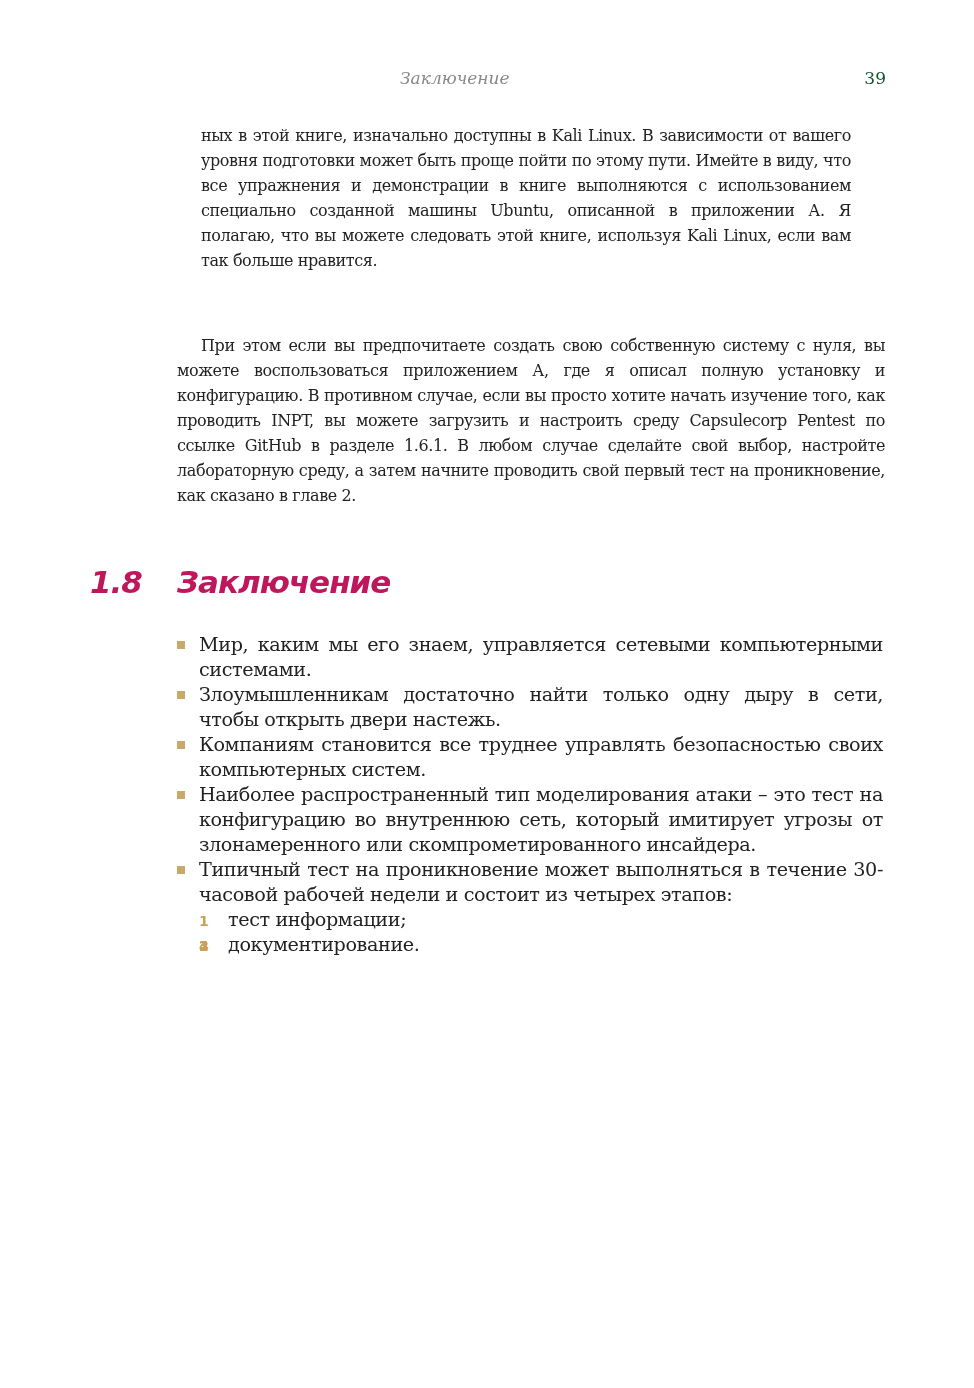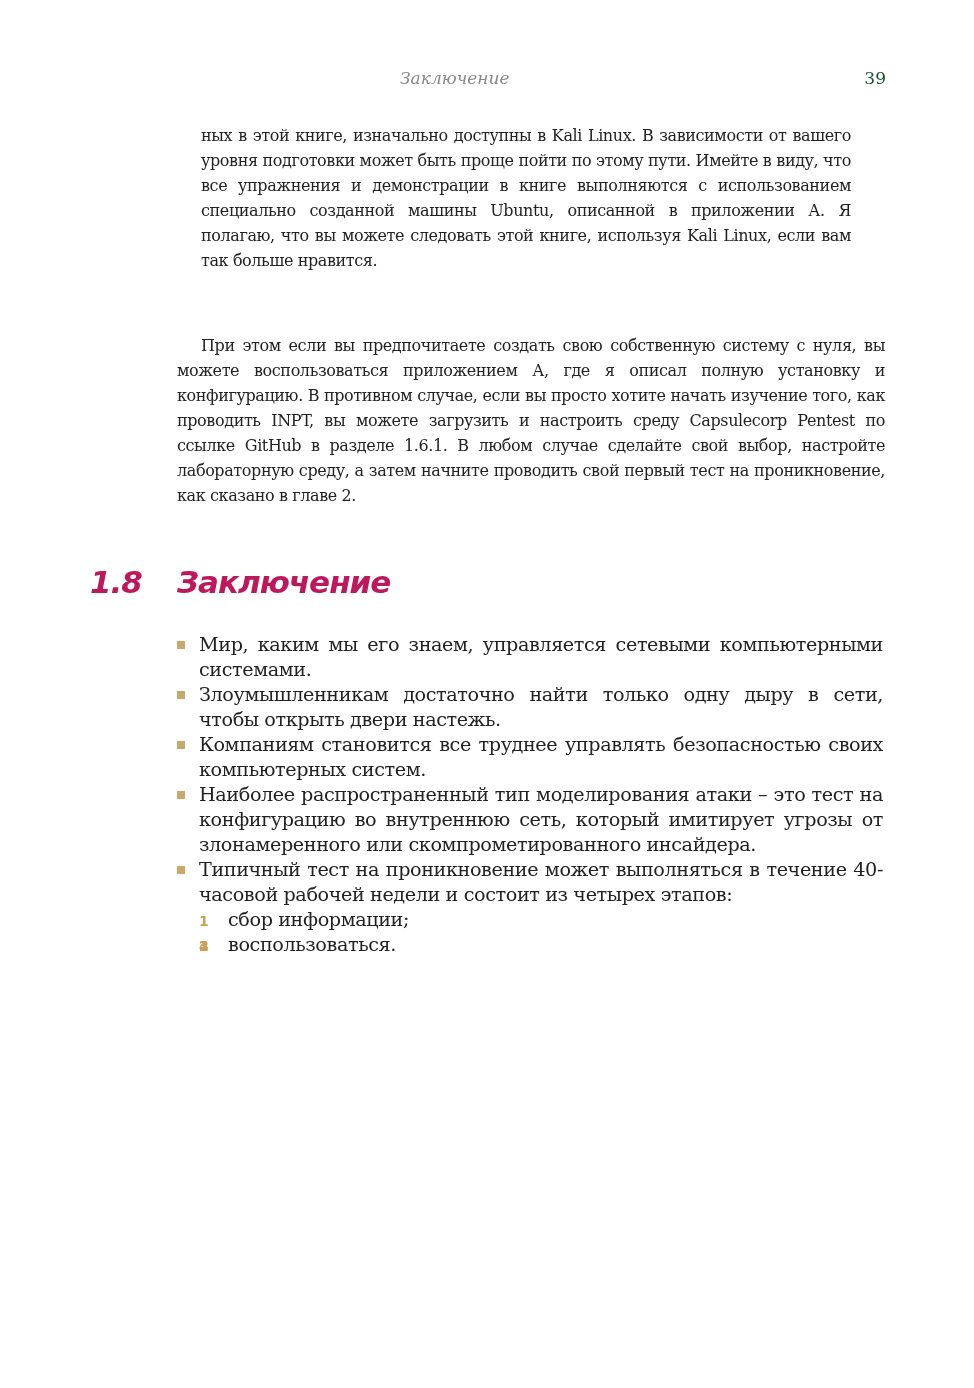--- a/index.html
+++ b/index.html
@@ -29,21 +29,21 @@
 
 <div class="heading">
 <span class="num">1.8</span><span>Заключение</span>
 </div>
 
 <ul class="bullets">
 <li><span class="bullet"></span><span>Мир, каким мы его знаем, управляется сетевыми компьютерными системами.</span></li>
 <li><span class="bullet"></span><span>Злоумышленникам достаточно найти только одну дыру в сети, чтобы открыть двери настежь.</span></li>
 <li><span class="bullet"></span><span>Компаниям становится все труднее управлять безопасностью своих компьютерных систем.</span></li>
 <li><span class="bullet"></span><span>Наиболее распространенный тип моделирования атаки – это тест на конфигурацию во внутреннюю сеть, который имитирует угрозы от злонамеренного или скомпрометированного инсайдера.</span></li>
-<li><span class="bullet"></span><span>Типичный тест на проникновение может выполняться в течение 40-часовой рабочей недели и состоит из четырех этапов:</span>
+<li><span class="bullet"></span><span>Типичный тест на проникновение может выполняться в течение 30-часовой рабочей недели и состоит из четырех этапов:</span>
 <ol class="steps">
-<li><span class="stepnum">1</span><span>сбор информации;</span></li>
+<li><span class="stepnum">1</span><span>тест информации;</span></li>
 <li><span class="stepnum">2</span></li>
 <li><span class="stepnum">3</span></li>
-<li><span class="stepnum">4</span><span>воспользоваться.</span></li>
+<li><span class="stepnum">4</span><span>документирование.</span></li>
 </ol>
 </li>
 </ul>
 
 </body></html>

